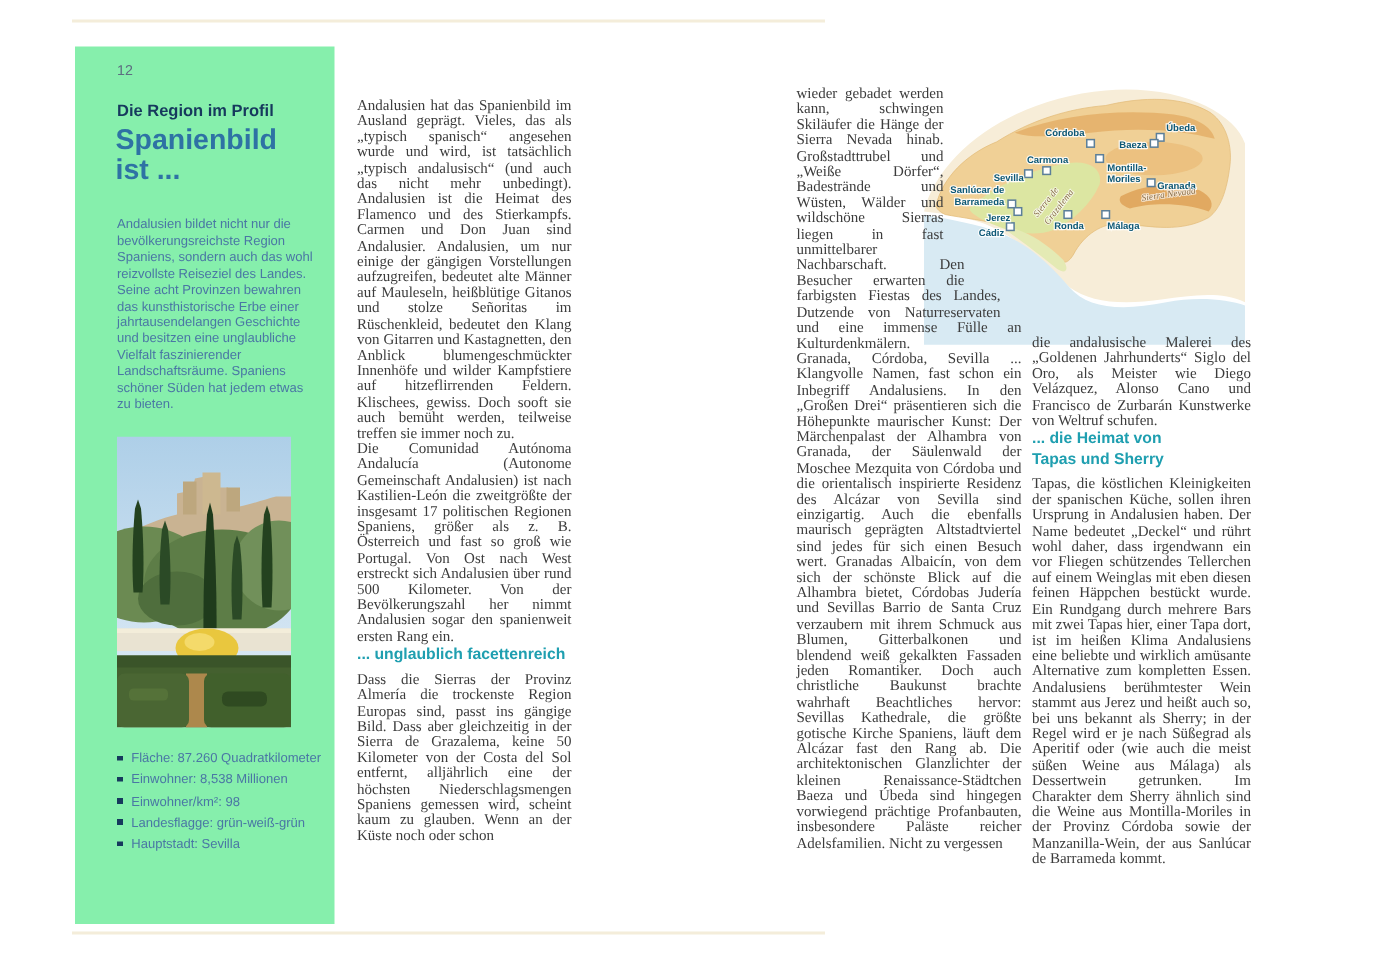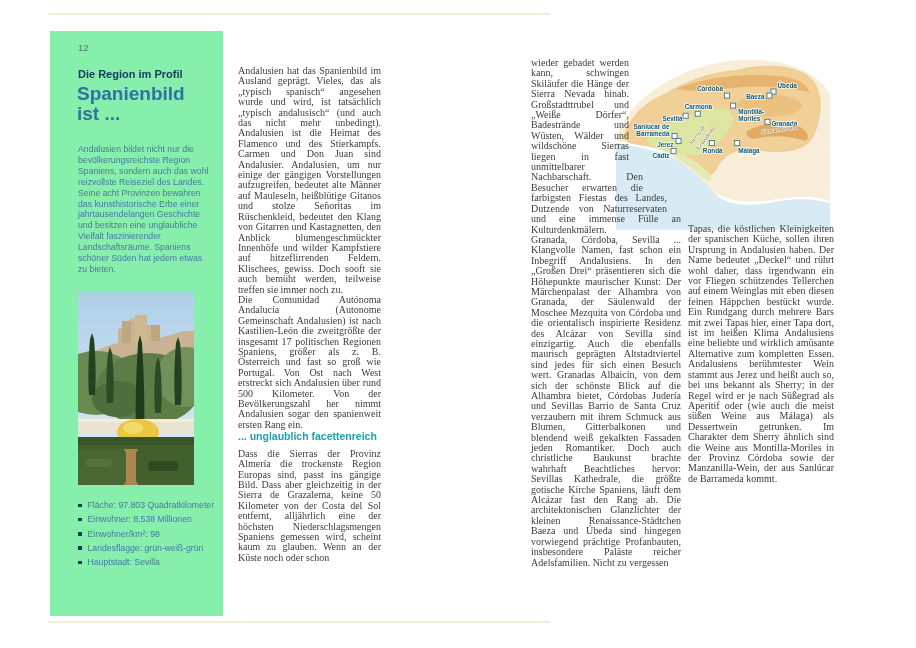--- a/index.html
+++ b/index.html
@@ -91,21 +91,21 @@
       <rect x="46" y="158" width="14" height="36" fill="#ad884c"></rect>
       <rect x="0" y="158" width="48" height="36" rx="5" fill="#4a6633"></rect>
       <rect x="58" y="158" width="58" height="36" rx="5" fill="#41602c"></rect>
       <rect x="70" y="170" width="30" height="10" rx="4" fill="#2f4a21"></rect>
       <rect x="8" y="168" width="26" height="8" rx="3" fill="#557239"></rect>
     </svg>
 
     <ul class="facts">
       <li>
           <span class="bullet-square"></span>
-          <span>Fläche: 97.803 Quadratkilometer</span>
+          <span>Fläche: 87.260 Quadratkilometer</span>
         </li>
       <li>
           <span class="bullet-square"></span>
           <span>Einwohner: 8,538 Millionen</span>
         </li>
       <li>
           <span class="bullet-square"></span>
           <span>Einwohner/km²: 98</span>
         </li>
       <li>
@@ -181,16 +181,21 @@
       <span class="fl fl1"></span>
       <span class="fl fl2"></span>
       <span class="fl fl3"></span>
       <span class="fl fl4"></span>
       <span>wieder gebadet werden kann, schwingen Skiläufer die Hänge der Sierra Nevada hinab. Großstadttrubel und „Weiße Dörfer“, Badestrände und Wüsten, Wälder und wildschöne Sierras liegen in fast unmittelbarer Nachbarschaft. Den Besucher erwarten die farbigsten Fiestas des Landes, Dutzende von Naturreservaten und eine immense Fülle an Kulturdenkmälern.</span>
     </p>
     <p class="body-text">Granada, Córdoba, Sevilla ... Klangvolle Namen, fast schon ein Inbegriff Andalusiens. In den „Großen Drei“ präsentieren sich die Höhepunkte maurischer Kunst: Der Märchenpalast der Alhambra von Granada, der Säulenwald der Moschee Mezquita von Córdoba und die orientalisch inspirierte Residenz des Alcázar von Sevilla sind einzigartig. Auch die ebenfalls maurisch geprägten Altstadtviertel sind jedes für sich einen Besuch wert. Granadas Albaicín, von dem sich der schönste Blick auf die Alhambra bietet, Córdobas Judería und Sevillas Barrio de Santa Cruz verzaubern mit ihrem Schmuck aus Blumen, Gitterbalkonen und blendend weiß gekalkten Fassaden jeden Romantiker. Doch auch christliche Baukunst brachte wahrhaft Beachtliches hervor: Sevillas Kathedrale, die größte gotische Kirche Spaniens, läuft dem Alcázar fast den Rang ab. Die architektonischen Glanzlichter der kleinen Renaissance-Städtchen Baeza und Úbeda sind hingegen vorwiegend prächtige Profanbauten, insbesondere Paläste reicher Adelsfamilien. Nicht zu vergessen</p>
   </div>
 
   <div class="col col4">
+    <p class="body-text">die andalusische Malerei des „Goldenen Jahrhunderts“ Siglo del Oro, als Meister wie Diego Velázquez, Alonso Cano und Francisco de Zurbarán Kunstwerke von Weltruf schufen.</p>
+    <h2 class="sec gap1">
+      <span>... die Heimat von</span><br>
+      <span>Tapas und Sherry</span>
+    </h2>
     <p class="body-text">Tapas, die köstlichen Kleinigkeiten der spanischen Küche, sollen ihren Ursprung in Andalusien haben. Der Name bedeutet „Deckel“ und rührt wohl daher, dass irgendwann ein vor Fliegen schützendes Tellerchen auf einem Weinglas mit eben diesen feinen Häppchen bestückt wurde. Ein Rundgang durch mehrere Bars mit zwei Tapas hier, einer Tapa dort, ist im heißen Klima Andalusiens eine beliebte und wirklich amüsante Alternative zum kompletten Essen. Andalusiens berühmtester Wein stammt aus Jerez und heißt auch so, bei uns bekannt als Sherry; in der Regel wird er je nach Süßegrad als Aperitif oder (wie auch die meist süßen Weine aus Málaga) als Dessertwein getrunken. Im Charakter dem Sherry ähnlich sind die Weine aus Montilla-Moriles in der Provinz Córdoba sowie der Manzanilla-Wein, der aus Sanlúcar de Barrameda kommt.</p>
   </div>
 
 </div>
 
 </body></html>

